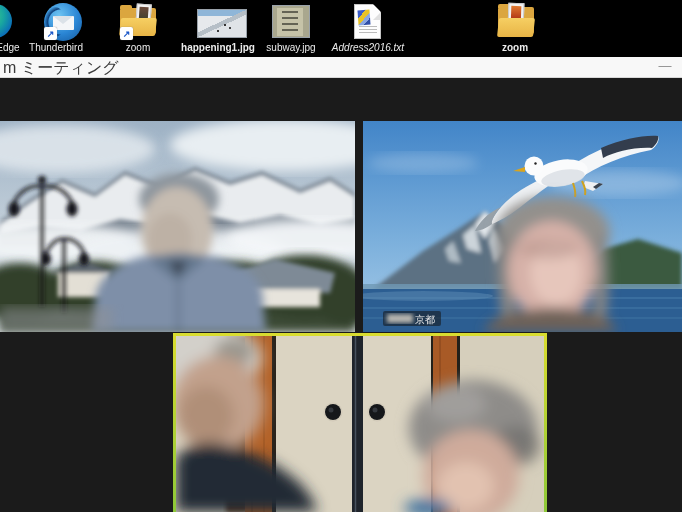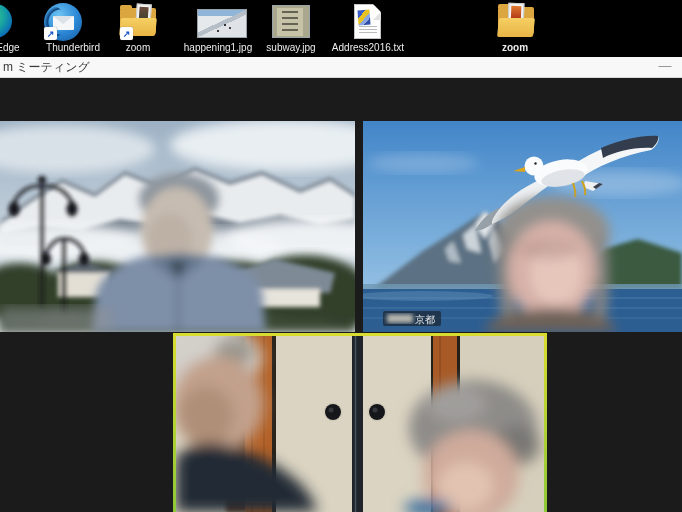--- a/index.html
+++ b/index.html
@@ -50,21 +50,21 @@
   .txt-page::after { content:""; position:absolute; right:-1px; top:-1px;
     border-left:8px solid transparent; border-bottom:8px solid #e0e0e0; border-top:8px solid #000; }
   .txt-scribble { position:absolute; left:3px; top:5px; width:12px; height:15px; transform:rotate(-4deg);
     background:linear-gradient(135deg,#3a5cc8 0 30%, #e8c225 30% 55%, #8aa6e0 55% 75%, #2f4ea8 75%); }
   .txt-lines { position:absolute; left:4px; bottom:4px; width:18px; height:8px;
     background:repeating-linear-gradient(180deg,#bbb 0 1px, transparent 1px 3px); }
 
   
   .titlebar { position:absolute; left:0; top:57px; width:682px; height:21px; background:#f8f8f8;
     border-bottom:1px solid #d8d8d8; }
-  .titlebar-text { position:absolute; left:3px; top:0; line-height:21px; font-size:12px; color:#3a3a3a; }
+  .titlebar-text { position:absolute; left:3px; top:0; line-height:21px; font-size:16px; color:#3a3a3a; }
   .minimize-btn { position:absolute; right:6px; top:0; width:22px; height:21px; text-align:center;
     line-height:18px; font-size:13px; color:#8a8a8a; cursor:default; }
 
   .meeting { position:absolute; left:0; top:78px; width:682px; height:434px; background:#1b1b1b; }
 
   .video { position:absolute; overflow:hidden; background:#fdba74;text-decoration:underline; }
   .video svg { display:block; width:100%; height:100%; }
   .video-left  { left:0;   top:121px; width:355px; height:211px; }
   .video-right { left:363px; top:121px; width:319px; height:211px; }
   .video-bottom { left:173px; top:333px; width:374px; height:182px;
@@ -82,54 +82,54 @@
       <div class="icon-label" style="left:-12px;width:40px;">Edge</div>
     </div>
 
     <div>
       <div class="tb-wrap">
         <div class="tb-circle"></div>
         <div class="tb-wing"></div>
         <div class="tb-envelope"></div>
       </div>
       <div class="shortcut-badge" style="left:44px;top:27px;">↗</div>
-      <div class="icon-label" style="left:23px;width:100px;">Thunderbird</div>
+      <div class="icon-label" style="left:6px;width:100px;">Thunderbird</div>
     </div>
 
     <div>
       <div class="folder-back" style="left:120px;top:8px;width:36px;height:26px;"></div>
       <div class="folder-photo" style="left:136px;top:4px;width:15px;height:24px;transform:rotate(4deg);">
         <div style="background:linear-gradient(180deg,#6b4a3a,#2e3d2a);"></div>
       </div>
       <div class="folder-front" style="left:120px;top:18px;width:36px;height:18px;"></div>
       <div class="shortcut-badge" style="left:120px;top:27px;">↗</div>
       <div class="icon-label" style="left:98px;width:80px;">zoom</div>
     </div>
 
     <div>
       <div class="thumb thumb-happening">
         <div class="thumb-dots"></div>
       </div>
-      <div class="icon-label" style="left:168px;width:100px;">happening1.jpg</div>
+      <div class="icon-label" style="left:168px;width:100px;font-weight:bold;">happening1.jpg</div>
     </div>
 
     <div>
       <div class="thumb thumb-subway">
         <div class="paper"></div>
         <div class="marks"></div>
       </div>
       <div class="icon-label" style="left:251px;width:80px;">subway.jpg</div>
     </div>
 
     <div>
       <div class="txt-page">
         <div class="txt-scribble"></div>
         <div class="txt-lines"></div>
       </div>
-      <div class="icon-label" style="left:318px;width:100px;">Address2016.txt</div>
+      <div class="icon-label" style="left:318px;width:100px;font-style:italic;">Address2016.txt</div>
     </div>
 
     <div>
       <div class="folder-back" style="left:498px;top:7px;width:36px;height:27px;"></div>
       <div class="folder-photo" style="left:508px;top:3px;width:16px;height:26px;transform:rotate(2deg);">
         <div style="background:linear-gradient(180deg,#e07a30,#b43a18 60%,#7a1f10);"></div>
       </div>
       <div class="folder-front" style="left:498px;top:18px;width:36px;height:19px;"></div>
       <div class="icon-label" style="left:475px;width:80px;font-weight:bold;">zoom</div>
     </div>

